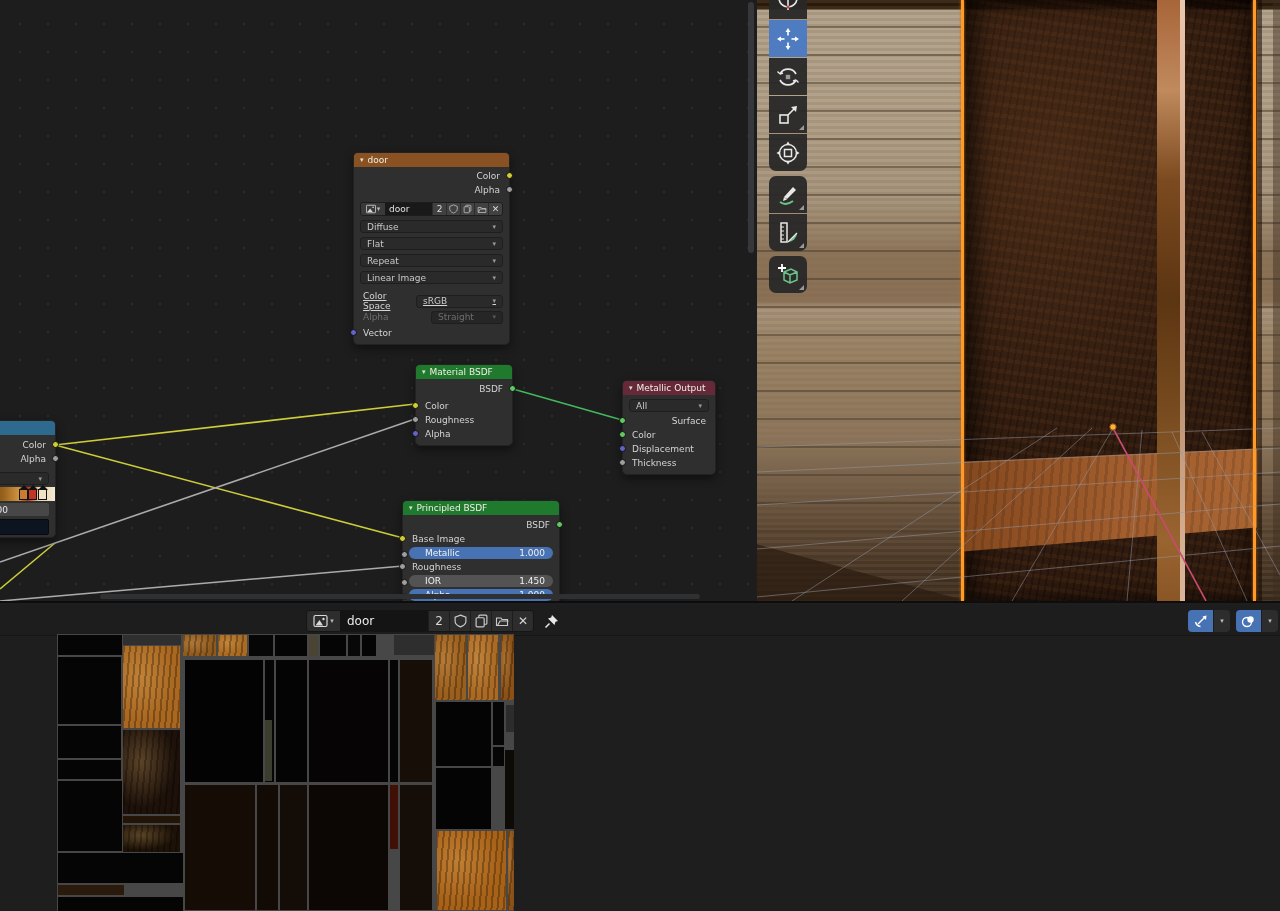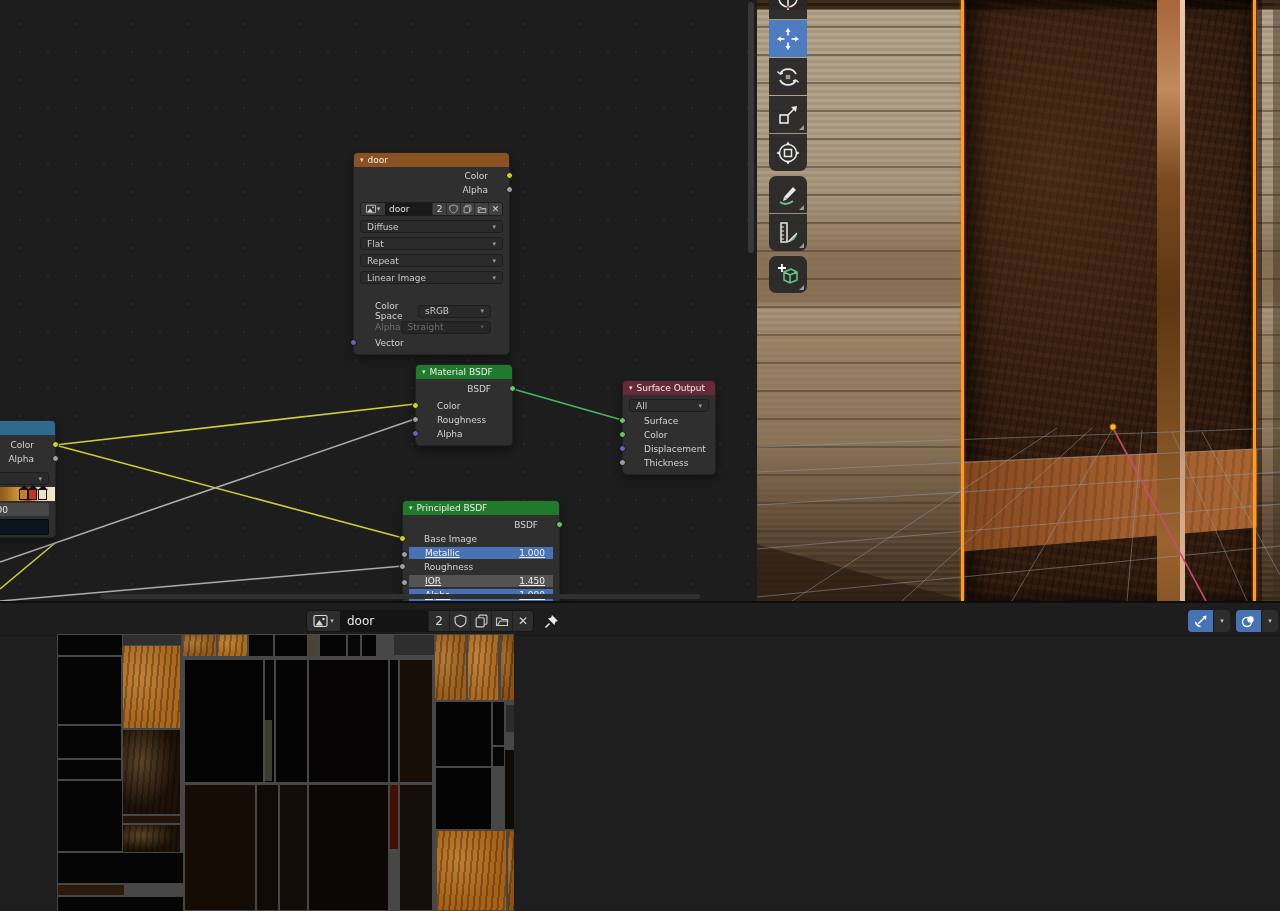--- a/index.html
+++ b/index.html
@@ -13,30 +13,30 @@
     background-size:28px 28px;background-position:6px 10px;}
   #wires-svg{position:absolute;left:0;top:0;width:757px;height:601px;}
   .scroll-v{position:absolute;left:748px;top:2px;width:6px;height:251px;background:#35373a;border-radius:3px;}
   .scroll-h{position:absolute;left:100px;top:594px;width:600px;height:5px;background:#2e3032;border-radius:3px;}
 
   .node{position:absolute;background:rgba(47,47,47,.97);border:1px solid #222;border-radius:5px;
     box-shadow:0 4px 10px rgba(0,0,0,.45);font-size:9px;color:#d4d4d4;}
   .nhead{height:14px;display:flex;align-items:center;gap:4px;padding:0 6px;border-radius:4px 4px 0 0;
     color:#f2ede6;font-size:9px;}
   .nhead .chev{font-size:7px;opacity:.9;}
-  .nrow{height:14px;display:flex;align-items:center;padding:0 21px;position:relative;}
+  .nrow{height:14px;display:flex;align-items:center;padding:0 9px;position:relative;}
   .nrow.right{justify-content:flex-end;}
   .sock{position:absolute;width:7px;height:7px;border-radius:50%;border:1px solid #0f0f0f;top:3px;}
   .sock.in{left:-4px;} .sock.out{right:-4px;}
   .dd{height:13px;margin:2px 6px;background:#2a2a2a;border:1px solid #1e1e1e;border-radius:3px;
     display:flex;align-items:center;padding:0 6px;color:#c9c9c9;}
   .dd .ddchev{margin-left:auto;font-size:7px;color:#9a9a9a;}
   .dd.dim{color:#6d6d6d;background:#262626;}
-  .slider{height:12px;margin:1px 6px;border-radius:0;display:flex;align-items:center;
-    padding:0 8px 0 16px;color:#f0f0f0;text-decoration:underline;}
+  .slider{height:12px;margin:1px 6px;border-radius:6px;display:flex;align-items:center;
+    padding:0 8px 0 16px;color:#f0f0f0;}
   .slider .val{margin-left:auto;}
   .slider.blue{background:#4772b3;}
   .slider.gray{background:#535353;}
 
   
   .iw{height:14px;margin:0 6px;display:flex;align-items:stretch;border-radius:3px;overflow:hidden;border:1px solid #1d1d1d;}
   .iw>div{display:flex;align-items:center;justify-content:center;}
   .iw-browse{width:24px;background:#3a3a3a;gap:1px;}
   .iw-field{flex:1;background:#191919;color:#e3e3e3;justify-content:flex-start!important;padding-left:4px;}
   .iw-cell{width:14px;background:#414141;border-left:1px solid #2c2c2c;color:#dcdcdc;}
@@ -214,30 +214,30 @@
       <span class="ddchev">▾</span>
     </div>
     <div class="dd" style="margin-top:4px;">
       <span>Repeat</span>
       <span class="ddchev">▾</span>
     </div>
     <div class="dd" style="margin-top:4px;">
       <span>Linear Image</span>
       <span class="ddchev">▾</span>
     </div>
-    <div class="nrow" style="margin-top:20px;">
+    <div class="nrow" style="margin-top:10px;text-decoration:underline;">
       <span>Color Space</span>
       <div class="dd" style="width:88px;margin:0 -3px 0 auto;">
         <span>sRGB</span>
         <span class="ddchev">▾</span>
       </div>
     </div>
     <div class="nrow" style="margin-top:2px;">
       <span style="color:#6d6d6d;">Alpha</span>
-      <div class="dd dim" style="width:100px;margin:0 -3px 0 auto;">
+      <div class="dd dim" style="width:72px;margin:0 -3px 0 auto;">
         <span>Straight</span>
         <span class="ddchev" style="color:#5a5a5a;">▾</span>
       </div>
     </div>
     <div class="nrow" style="margin:2px 0 4px 0;">
       <span class="sock in" style="background:#6363c7;"></span>
       <span>Vector</span>
     </div>
   </div>
 
@@ -260,27 +260,27 @@
     </div>
     <div class="nrow" style="margin-bottom:4px;">
       <span class="sock in" style="background:#6363c7;"></span>
       <span>Alpha</span>
     </div>
   </div>
 
   <div class="node" style="left:622px;top:380px;width:94px;">
     <div class="nhead" style="background:#662939;">
       <span class="chev">▾</span>
-      <span>Surface Output</span>
+      <span>Metallic Output</span>
     </div>
     <div class="dd" style="margin-top:4px;">
       <span>All</span>
       <span class="ddchev">▾</span>
     </div>
-    <div class="nrow" style="margin-top:2px;">
+    <div class="nrow" style="margin-top:2px;justify-content:flex-end;">
       <span class="sock in" style="background:#63c763;"></span>
       <span>Surface</span>
     </div>
     <div class="nrow">
       <span class="sock in" style="background:#63c763;"></span>
       <span>Color</span>
     </div>
     <div class="nrow">
       <span class="sock in" style="background:#6363c7;"></span>
       <span>Displacement</span>

